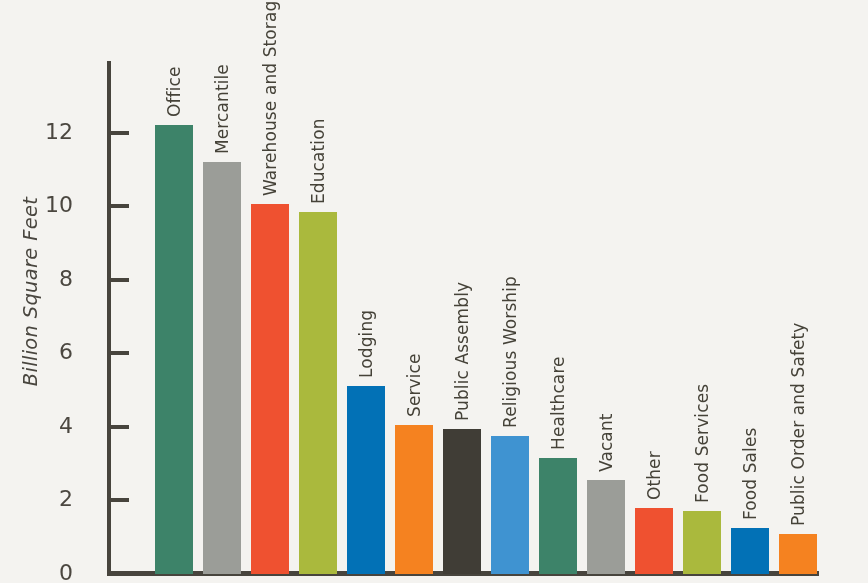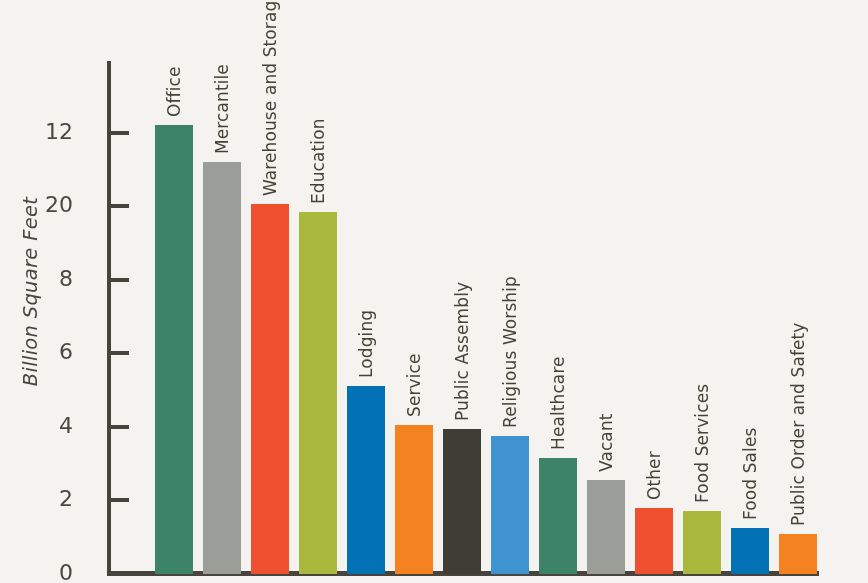--- a/index.html
+++ b/index.html
@@ -130,21 +130,21 @@
       <div class="tick-label" style="top: 562px;">0</div>
       <div class="tick-mark" style="top: 498.418px;"></div>
       <div class="tick-label" style="top: 488.418px;">2</div>
       <div class="tick-mark" style="top: 424.836px;"></div>
       <div class="tick-label" style="top: 414.836px;">4</div>
       <div class="tick-mark" style="top: 351.254px;"></div>
       <div class="tick-label" style="top: 341.254px;">6</div>
       <div class="tick-mark" style="top: 277.672px;"></div>
       <div class="tick-label" style="top: 267.672px;">8</div>
       <div class="tick-mark" style="top: 204.09px;"></div>
-      <div class="tick-label" style="top: 194.09px;">20</div>
+      <div class="tick-label" style="top: 194.09px;">10</div>
       <div class="tick-mark" style="top: 130.507px;"></div>
       <div class="tick-label" style="top: 120.507px;">12</div>
     </div>
 
   <div id="plot-area">
       <div class="bar-group" style="left: 155px; width: 38px; height: 448.851px;">
         <div class="bar-rect" style="height: 448.851px; background: rgb(61, 131, 105);"></div>
         <div class="bar-label"><span class="bar-label-inner">Office</span></div>
       </div>
       <div class="bar-group" style="left: 203px; width: 38px; height: 412.06px;">

